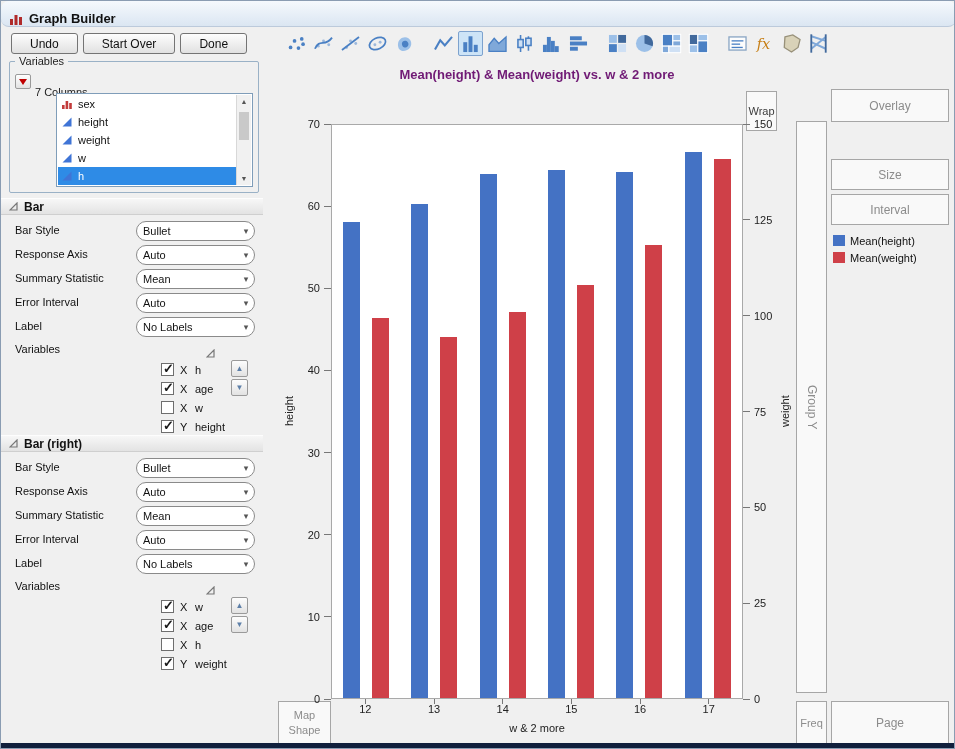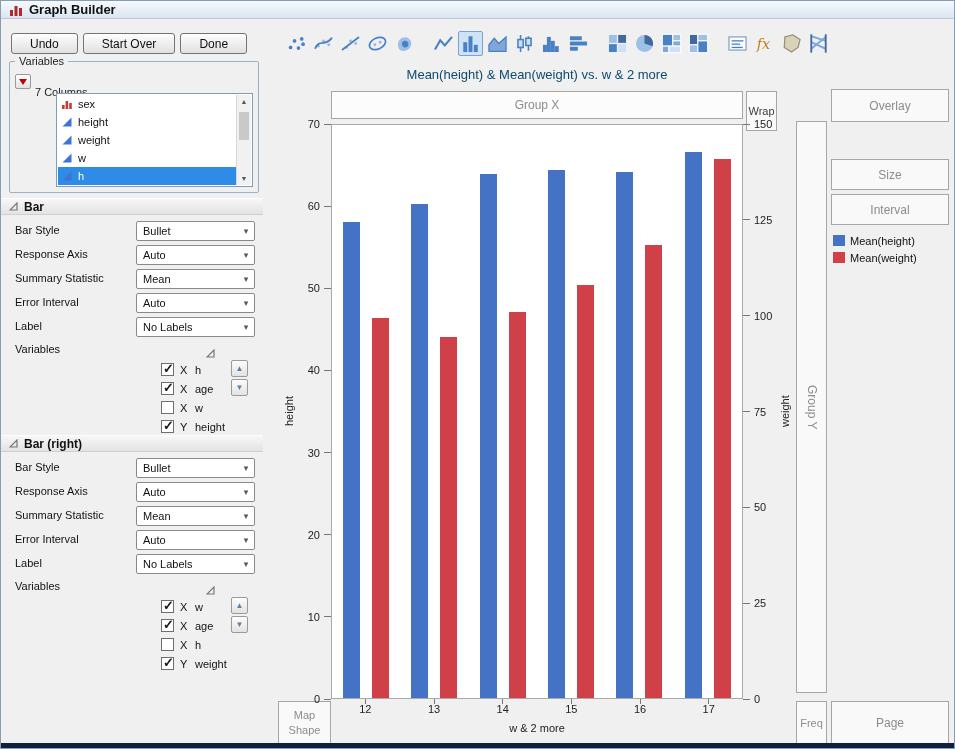--- a/index.html
+++ b/index.html
@@ -1,22 +1,22 @@
 <!DOCTYPE html>
 <html><head>
 <meta charset="utf-8">
 <style>
   * { margin:0; padding:0; box-sizing:border-box; }
   html,body { font-family:"Liberation Sans",sans-serif; background:#c8c8c8; }
   #app { position:relative; width:955px; height:749px; background:#f0f0f0; overflow:hidden; border:1px solid #8a9cb2; }
 
   
-  .titlebar { position:absolute; left:0; top:0; width:955px; height:18px;
+  .titlebar { position:absolute; left:0; top:0; width:955px; height:26px;
     background:linear-gradient(#f5f9fd,#dbe6f2); border-bottom:1px solid #bccadb;
-    display:flex; align-items:center; gap:6px; padding-left:8px; }
+    display:flex; align-items:flex-end; gap:6px; padding-left:8px;border-radius:8px; }
   .titlebar .title { font-weight:bold; font-size:13px; color:#111; }
 
   
   #btn-row { position:absolute; left:10px; top:32px; display:flex; gap:5px; }
   .win-btn { height:21px; padding:0 18px; font-size:12px; color:#111;
     background:linear-gradient(#fdfdfd,#e1e1e1); border:1px solid #747474; border-radius:3px;
     display:flex; align-items:center; cursor:default; }
 
   
   #palette { position:absolute; left:283px; top:30px; display:flex; gap:14px; }
@@ -55,38 +55,38 @@
   .panel { position:absolute; left:0; width:262px; }
   #panel0 { top:197px; } #panel1 { top:434px; }
   .panel-header { height:17px; background:linear-gradient(#f7f7f7,#e3e3e3);
     border-top:1px solid #fdfdfd; border-bottom:1px solid #cfcfcf;
     display:flex; align-items:center; gap:6px; padding-left:8px; }
   .panel-title { font-weight:bold; font-size:12px; color:#111; }
   .prop-rows { margin-top:5px; }
   .prop-row { position:relative; height:24px; }
   .prop-label { position:absolute; left:14px; top:4px; font-size:11px; color:#111; }
   .dropdown { position:absolute; left:135px; top:1px; width:119px; height:20px; background:#fff;
-    border:1px solid #8a8a8a; border-radius:2px; display:flex; align-items:center;
+    border:1px solid #8a8a8a; border-radius:10px; display:flex; align-items:center;
     justify-content:space-between; padding-left:6px; font-size:11px; color:#111; }
   .dd-arrow { width:16px; text-align:center; font-size:9px; color:#555; }
   .vars-row { position:relative; height:20px; }
   .vars-label { position:absolute; left:14px; top:3px; font-size:11px; color:#111; }
   .vars-disclosure { position:absolute; left:205px; top:4px; }
   .cb-rows { margin-left:160px; width:96px; }
   .cb-row { position:relative; height:19px; display:flex; align-items:center; gap:6px; font-size:11px; color:#111; }
   .cb { width:13px; height:13px; background:#fff; border:1px solid #6e6e6e; position:relative; flex:0 0 13px; }
   .cb.checked::after { content:"✓"; position:absolute; left:1px; top:-3px; font-size:13px; font-weight:bold; color:#1a1a1a; }
   .cb-role { width:9px; }
   .mini-btn { position:absolute; left:70px; top:0; width:17px; height:17px;
     border:1px solid #9a9a9a; background:linear-gradient(#fdfdfd,#e2e2e2); border-radius:2px;
     font-size:8px; color:#5d7fa8; display:flex; align-items:center; justify-content:center; }
 
   
   #chart-title { position:absolute; left:300px; top:66px; width:472px; text-align:center;
-    font-weight:normal; font-size:13px; color:#0c4a6e; }
+    font-weight:bold; font-size:13px; color:#701a75; }
   .zone { position:absolute; border:1px solid #a6a6a6; background:#f9f9f9; color:#8c8c8c;
     display:flex; align-items:center; justify-content:center; font-size:12px; text-align:center; }
   #zone-group-x { left:330px; top:90px; width:412px; height:28px; background:#fcfcfc; }
   #zone-wrap { left:745px; top:90px; width:31px; height:40px; font-size:11px; color:#3c3c3c; }
   #zone-overlay { left:830px; top:88px; width:118px; height:33px; }
   #zone-color { left:830px; top:124px; width:118px; height:31px; }
   #zone-size { left:830px; top:158px; width:118px; height:31px; }
   #zone-interval { left:830px; top:193px; width:118px; height:31px; }
   #zone-group-y { left:795px; top:120px; width:31px; height:572px;
     writing-mode:vertical-rl; font-size:12px; }
@@ -534,21 +534,20 @@
         <div class="cb-row">
           <span class="cb checked"></span>
           <span class="cb-role">Y</span>
           <span class="cb-name">weight</span>
         </div>
       </div>
   </div>
 
   <div id="chart-title">Mean(height) &amp; Mean(weight) vs. w &amp; 2 more</div>
 
-  <div class="zone" id="zone-group-x">Group X</div>
   <div class="zone" id="zone-wrap">Wrap</div>
   <div class="zone" id="zone-overlay">Overlay</div>
   <div class="zone" id="zone-size">Size</div>
   <div class="zone" id="zone-interval">Interval</div>
   <div class="zone" id="zone-group-y">Group Y</div>
   <div class="zone" id="zone-freq">Freq</div>
   <div class="zone" id="zone-page">Page</div>
   <div class="zone" id="zone-map-shape">Map Shape</div>
 
   <div id="plot">

